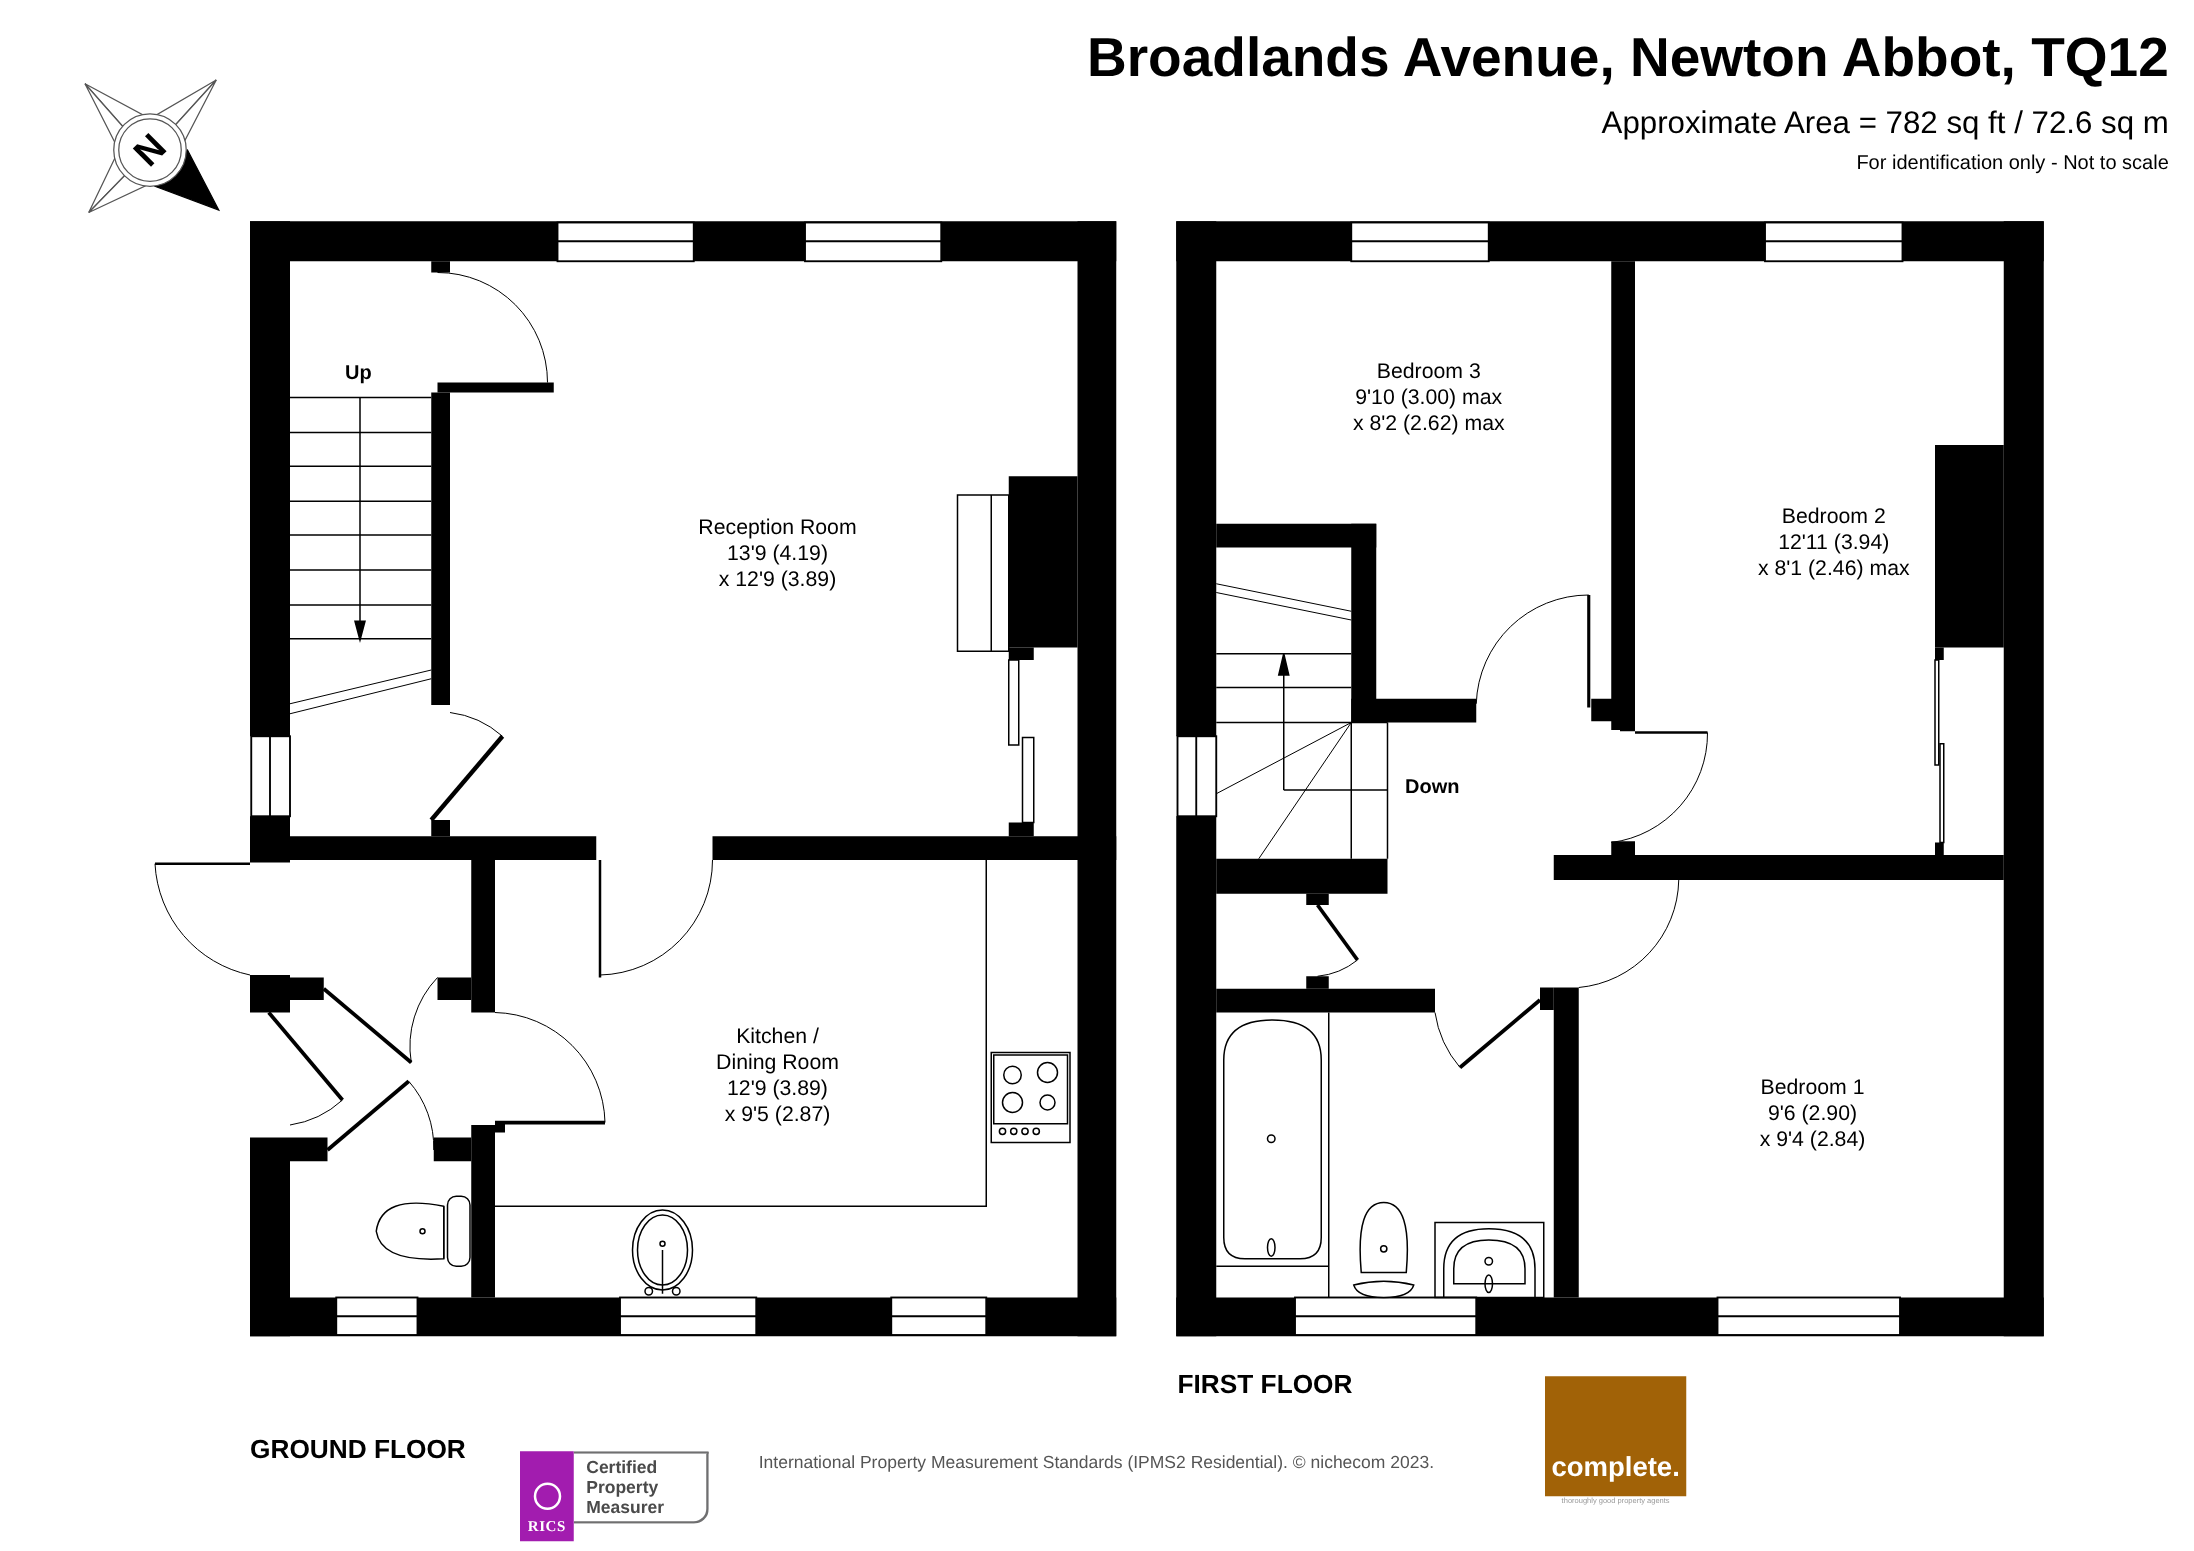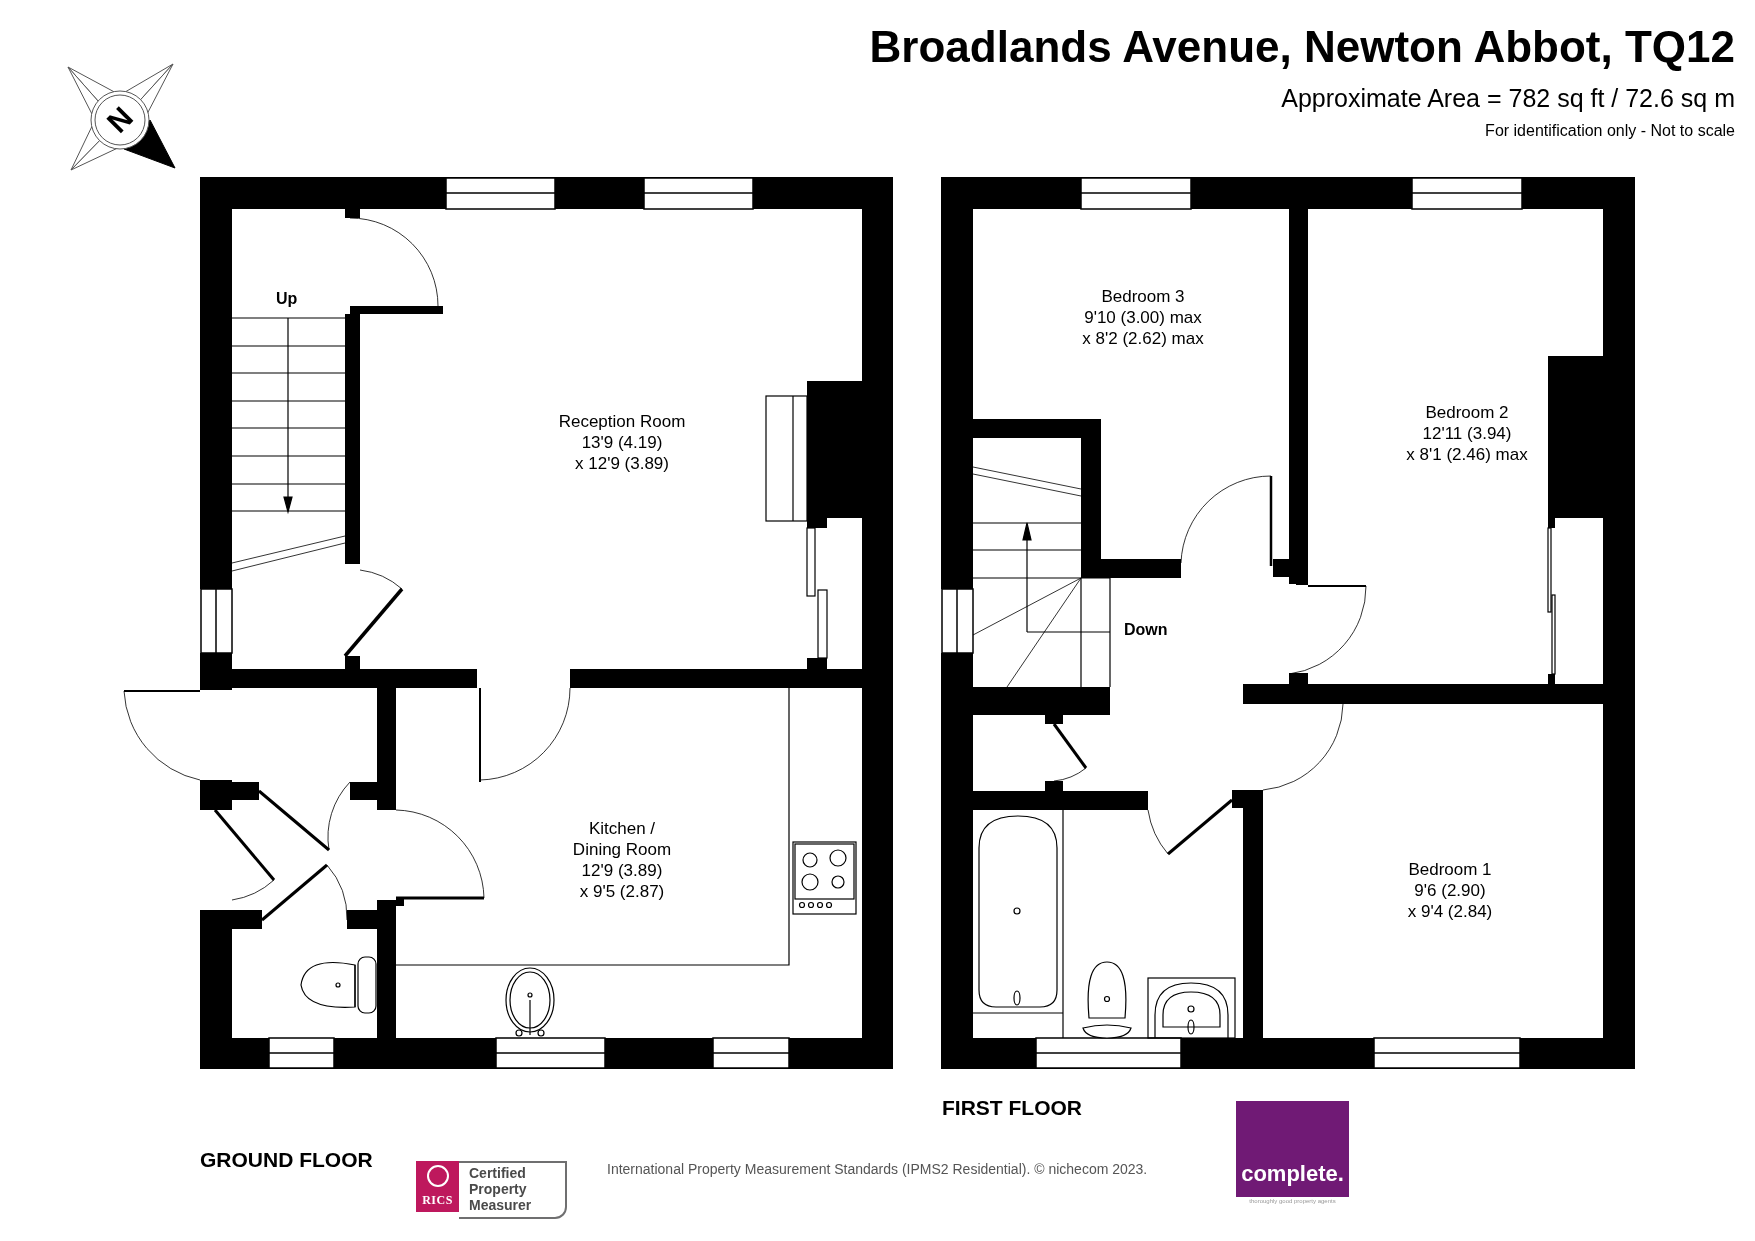--- a/index.html
+++ b/index.html
@@ -7,26 +7,26 @@
   .title { position:absolute; right:20px; top:22px; font-size:44px; font-weight:bold; letter-spacing:0px; white-space:nowrap; }
   .area { position:absolute; right:20px; top:84px; font-size:25px; white-space:nowrap; }
   .note { position:absolute; right:20px; top:122px; font-size:16px; white-space:nowrap; }
   svg.plan { position:absolute; left:0; top:0; width:1755px; height:1241px; }
   .room-label { position:absolute; text-align:center; font-size:17px; line-height:21px; transform:translateX(-50%); white-space:nowrap; }
   .room-label .rname { font-weight:normal; display:block; }
   .room-label .dim { display:block; }
   .small-label { position:absolute; font-size:16px; font-weight:bold; white-space:nowrap; }
   .floor-label { position:absolute; font-size:21px; font-weight:bold; white-space:nowrap; }
   .rics { position:absolute; left:416px; top:1161px; height:58px; display:flex; }
-  .rics-mark { width:43px; height:51px; background:#be185d; color:#fff; display:flex; flex-direction:column; align-items:center; justify-content:flex-end; padding-bottom:4px; box-sizing:border-box; }
+  .rics-mark { width:43px; height:72px; background:#a21caf; color:#fff; display:flex; flex-direction:column; align-items:center; justify-content:flex-end; padding-bottom:4px; box-sizing:border-box; }
   .rics-mark .lion { width:22px; height:22px; border-radius:50%; border:2px solid #fff; margin-bottom:6px; box-sizing:border-box; }
   .rics-mark .rtxt { font-family:"Liberation Serif", serif; font-weight:bold; font-size:12px; letter-spacing:0.5px; }
   .rics-cert { width:108px; height:58px; border:2px solid #6f6f70; border-left:none; border-bottom-right-radius:12px; box-sizing:border-box; padding:2px 10px; color:#4a4a4a; font-weight:bold; font-size:14px; line-height:16px; }
   .footer-text { position:absolute; left:607px; top:1160px; font-size:14px; line-height:18px; color:#555; white-space:nowrap; }
-  .complete-logo { position:absolute; left:1236px; top:1101px; width:113px; height:96px; background:#701a75; color:#fff; font-weight:bold; font-size:22px; display:flex; align-items:flex-end; justify-content:center; padding-bottom:10px; box-sizing:border-box; }
+  .complete-logo { position:absolute; left:1236px; top:1101px; width:113px; height:96px; background:#a16207; color:#fff; font-weight:bold; font-size:22px; display:flex; align-items:flex-end; justify-content:center; padding-bottom:10px; box-sizing:border-box; }
   .complete-tag { position:absolute; left:1236px; top:1198px; width:113px; text-align:center; font-size:6px; color:#999; }
 </style>
 </head>
 <body>
 
 <div class="title">Broadlands Avenue, Newton Abbot, TQ12</div>
 <div class="area">Approximate Area = 782 sq ft / 72.6 sq m</div>
 <div class="note">For identification only - Not to scale</div>
 
 <svg class="plan" viewBox="0 0 1755 1241">

